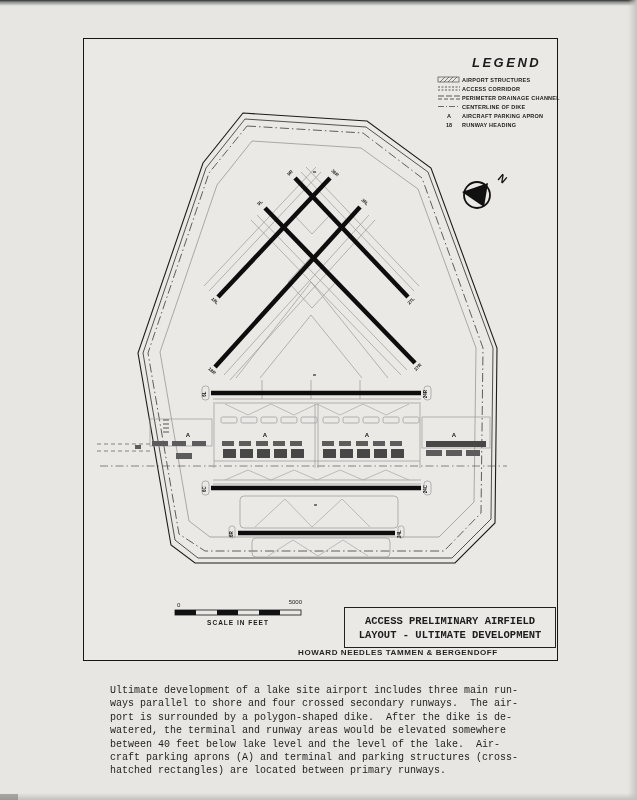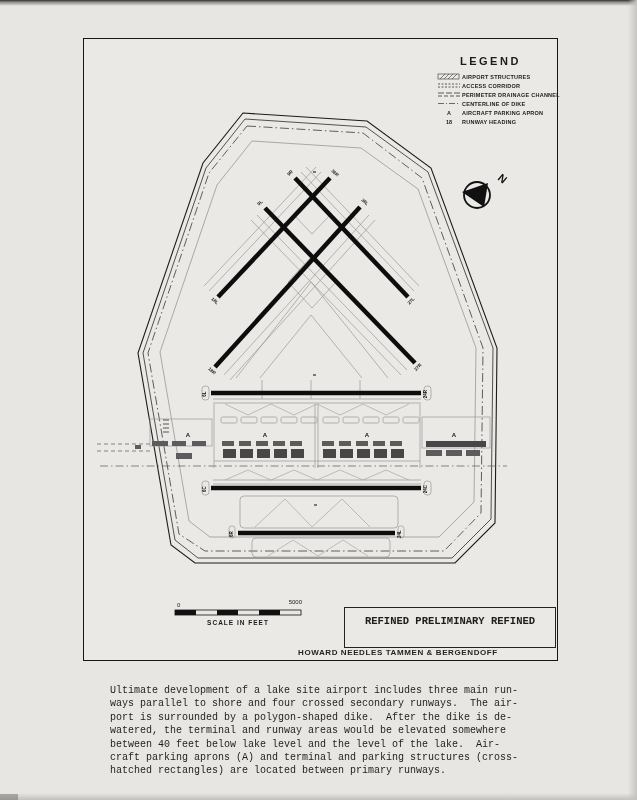--- a/index.html
+++ b/index.html
@@ -11,21 +11,21 @@
   .scan-right{position:absolute;right:0;top:0;width:9px;height:800px;
     background:linear-gradient(to left,#c6c5c1,rgba(231,230,226,0));}
   .scan-bottom{position:absolute;left:0;bottom:0;width:637px;height:7px;
     background:linear-gradient(to top,#c2c1bd,rgba(231,230,226,0));}
   .scan-corner{position:absolute;left:0;bottom:0;width:18px;height:6px;background:#777672;opacity:.55;}
   
   .frame{position:absolute;left:83px;top:38px;width:473px;height:621px;
     border:1.6px solid #161616;background:#eae9e5;}
   
   .legend{position:absolute;left:436px;top:55px;width:122px;color:#1b1b1b;}
-  .legend-title{font-size:11px;font-weight:bold;letter-spacing:2.5px;margin:0 0 5px 24px;}
+  .legend-title{font-size:13px;font-weight:bold;letter-spacing:2.5px;margin:0 0 5px 36px;font-style:italic;}
   .legend-row{display:flex;align-items:center;height:9px;}
   .legend-sym{width:26px;flex:0 0 26px;display:flex;justify-content:center;align-items:center;
     font-size:5.5px;font-weight:bold;}
   .legend-label{font-size:5.5px;font-weight:bold;letter-spacing:.25px;white-space:nowrap;}
   
   .title-box{position:absolute;left:344px;top:607px;width:212px;height:41px;
     border:1px solid #222;box-sizing:border-box;text-align:center;
     font-family:"Liberation Mono",monospace;font-size:10.5px;font-weight:bold;
     color:#1d1d1d;line-height:14px;padding-top:6px;}
   .firm{position:absolute;left:298px;top:648px;width:252px;text-align:left;
@@ -269,21 +269,22 @@
     <span class="legend-label">AIRCRAFT PARKING APRON</span>
   </div>
 
   <div class="legend-row">
     <span class="legend-sym">18</span>
     <span class="legend-label">RUNWAY HEADING</span>
   </div>
 </div>
 
 <div class="title-box">
-  <div>REFINED PRELIMINARY REFINED</div>
+  <div>ACCESS PRELIMINARY AIRFIELD</div>
+  <div>LAYOUT - ULTIMATE DEVELOPMENT</div>
 </div>
 <div class="firm">HOWARD NEEDLES TAMMEN &amp; BERGENDOFF</div>
 
 <div class="caption">Ultimate development of a lake site airport includes three main run-
 ways parallel to shore and four crossed secondary runways.  The air-
 port is surrounded by a polygon-shaped dike.  After the dike is de-
 watered, the terminal and runway areas would be elevated somewhere
 between 40 feet below lake level and the level of the lake.  Air-
 craft parking aprons (A) and terminal and parking structures (cross-
 hatched rectangles) are located between primary runways.</div>

